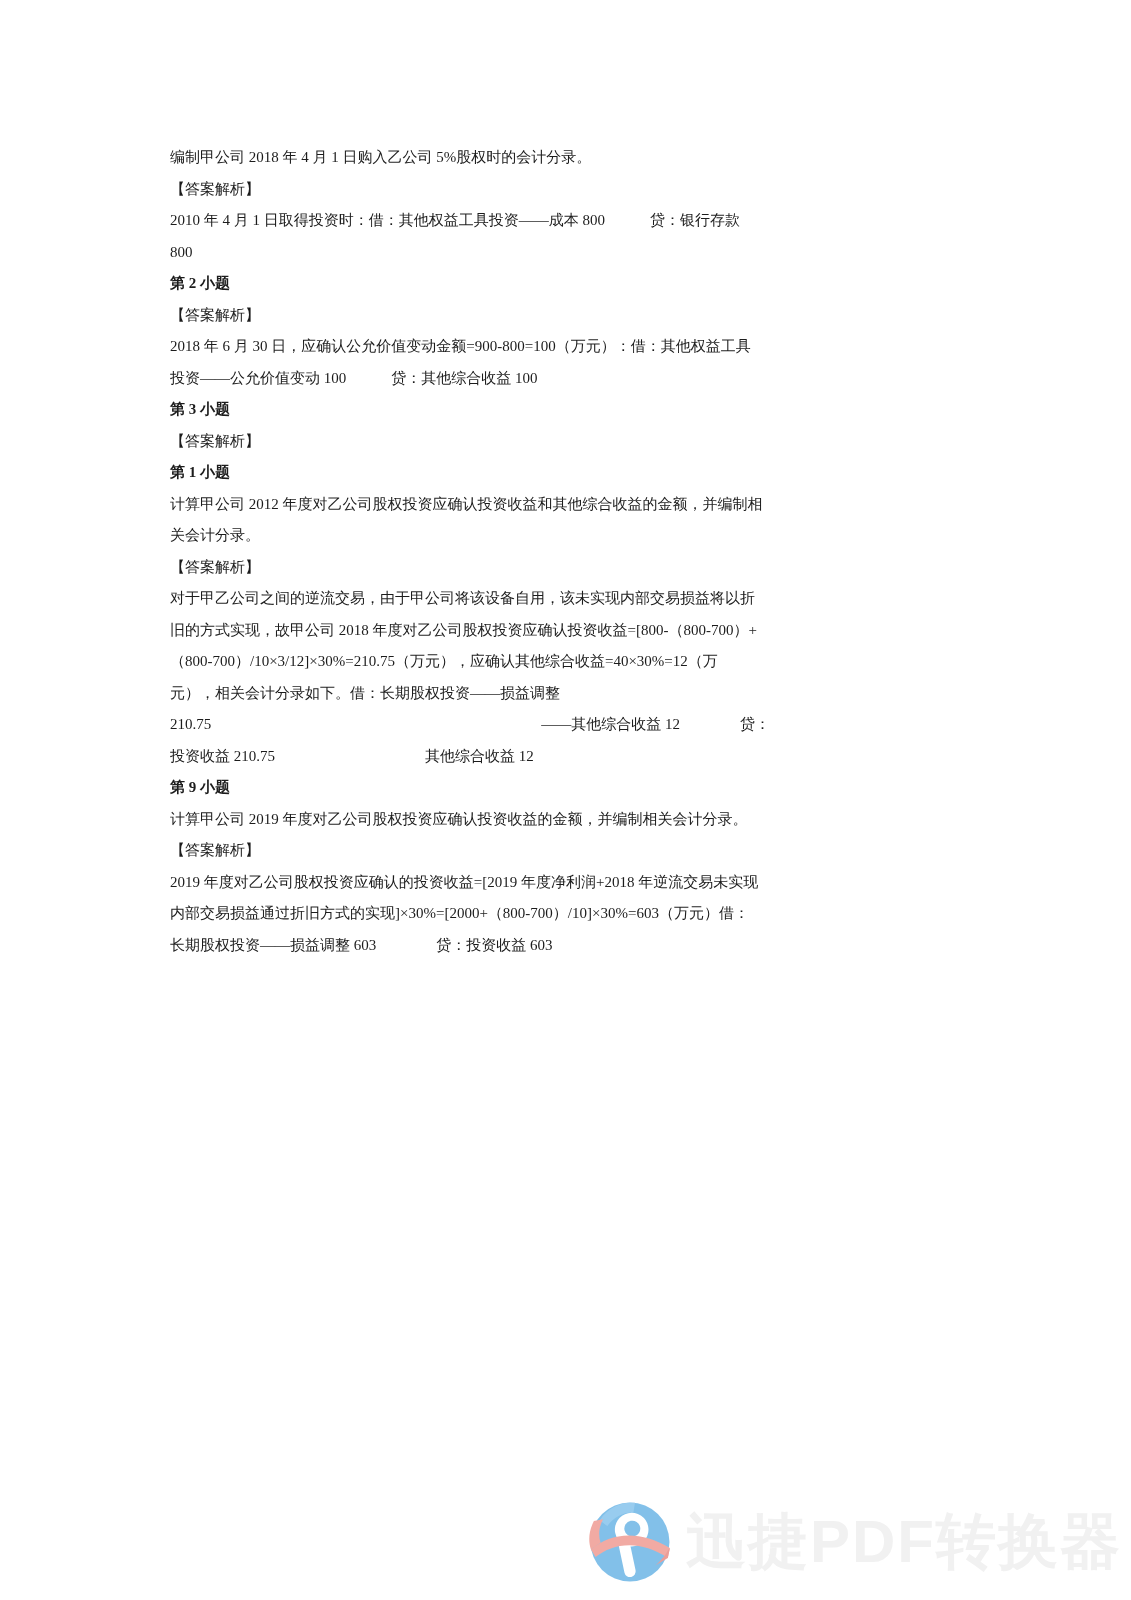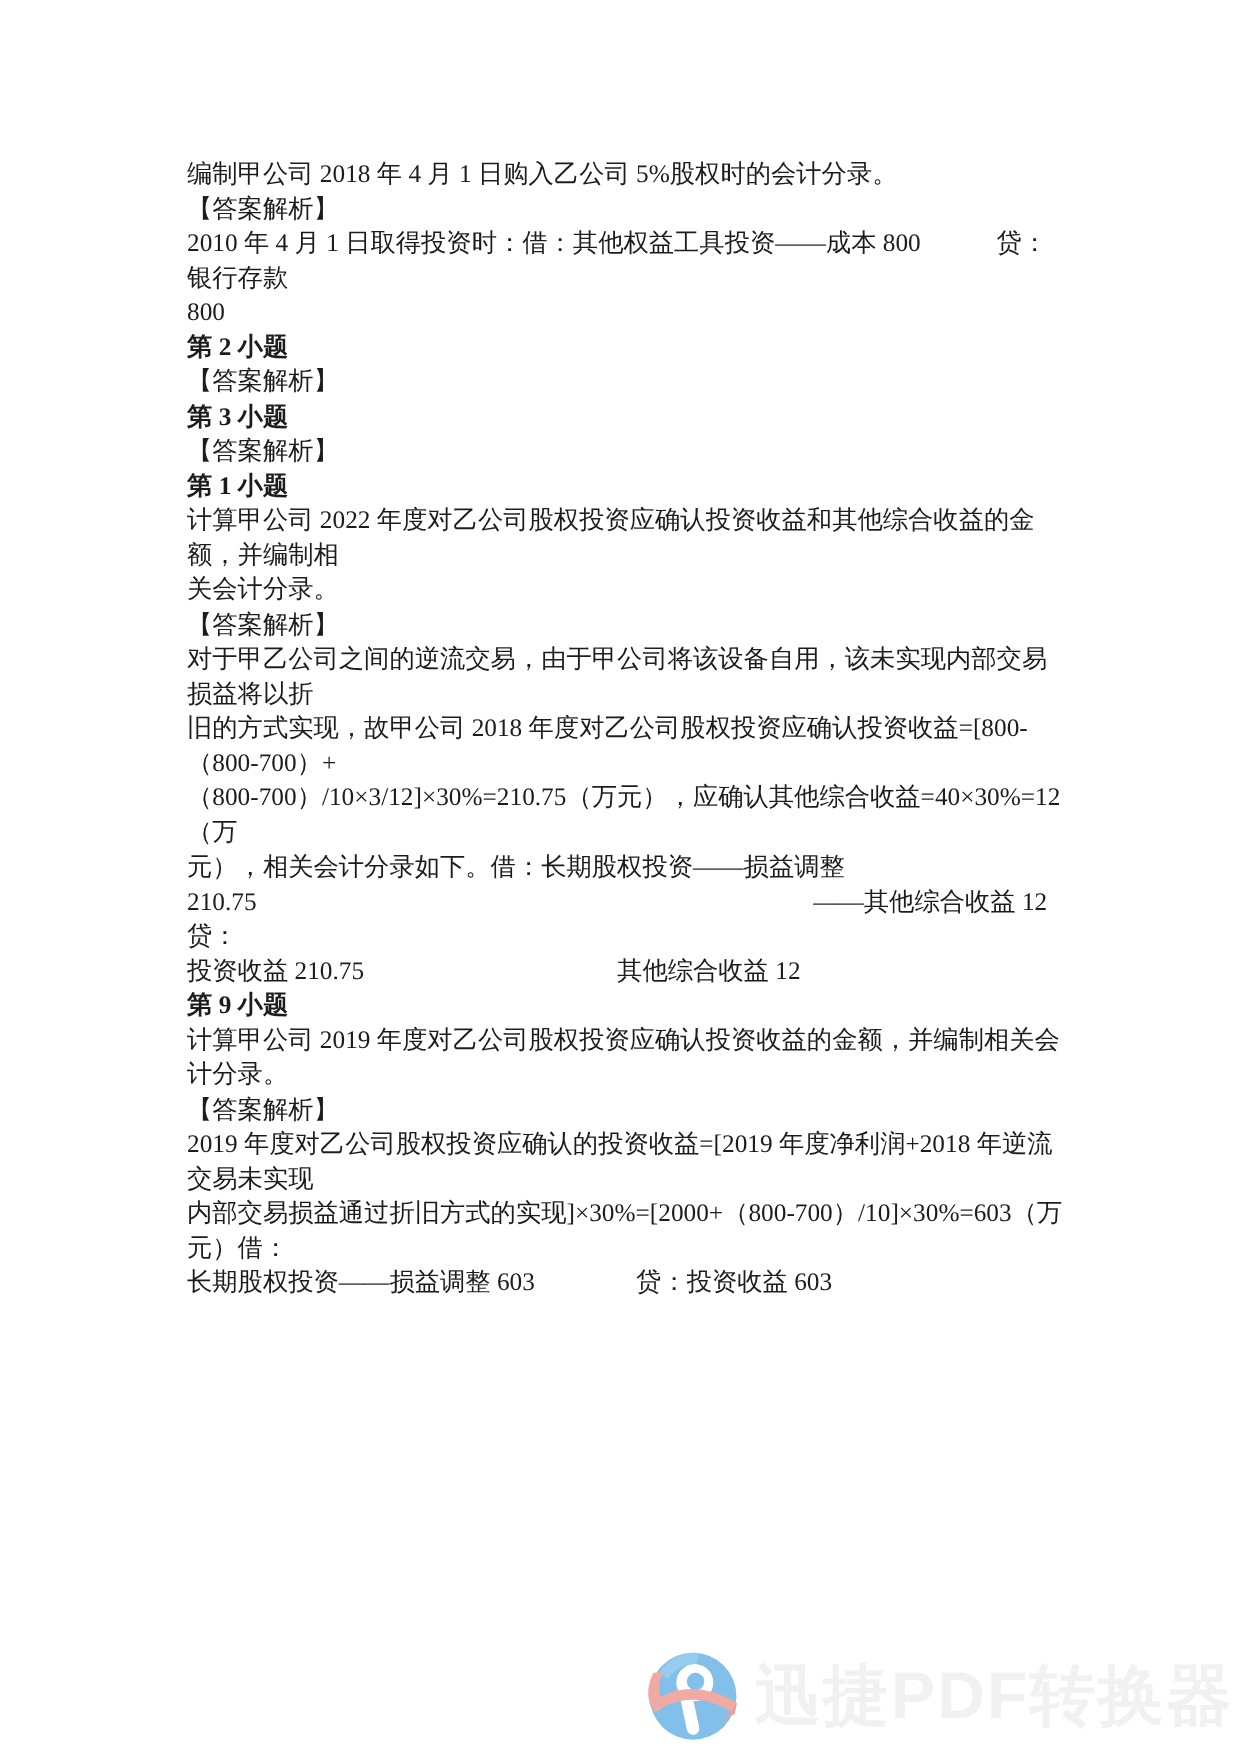--- a/index.html
+++ b/index.html
@@ -19,21 +19,21 @@
     font-size:19px;
     line-height:31.5px;
     color:#1c1c1c;
   }
   .content p, .content h2{
     margin:0;
     padding:0;
     white-space:pre-wrap;
     word-break:break-all;
     font-weight:normal;
-    font-size:23px;
+    font-size:15px;
     line-height:31.5px;
   }
   .content h2.heading{
     font-weight:bold;
   }
   .watermark{
     position:absolute;
     left:588px;
     top:1500px;
     height:84px;
@@ -67,30 +67,32 @@
     <section>
       <p>编制甲公司 2018 年 4 月 1 日购入乙公司 5%股权时的会计分录。</p>
       <p>【答案解析】</p>
       <p>2010 年 4 月 1 日取得投资时：借：其他权益工具投资——成本 800　　　贷：银行存款
 800</p>
     </section>
 
     <section>
       <h2 class="heading">第 2 小题</h2>
       <p>【答案解析】</p>
+      <p>2018 年 6 月 30 日，应确认公允价值变动金额=900-800=100（万元）：借：其他权益工具
+投资——公允价值变动 100　　　贷：其他综合收益 100</p>
     </section>
 
     <section>
       <h2 class="heading">第 3 小题</h2>
       <p>【答案解析】</p>
     </section>
 
     <section>
       <h2 class="heading">第 1 小题</h2>
-      <p>计算甲公司 2022 年度对乙公司股权投资应确认投资收益和其他综合收益的金额，并编制相
+      <p>计算甲公司 2012 年度对乙公司股权投资应确认投资收益和其他综合收益的金额，并编制相
 关会计分录。</p>
       <p>【答案解析】</p>
       <p>对于甲乙公司之间的逆流交易，由于甲公司将该设备自用，该未实现内部交易损益将以折
 旧的方式实现，故甲公司 2018 年度对乙公司股权投资应确认投资收益=[800-（800-700）+
 （800-700）/10×3/12]×30%=210.75（万元），应确认其他综合收益=40×30%=12（万
 元），相关会计分录如下。借：长期股权投资——损益调整
 210.75　　　　　　　　　　　　　　　　　　　　　　——其他综合收益 12　　　　贷：
 投资收益 210.75　　　　　　　　　　其他综合收益 12</p>
     </section>
 

